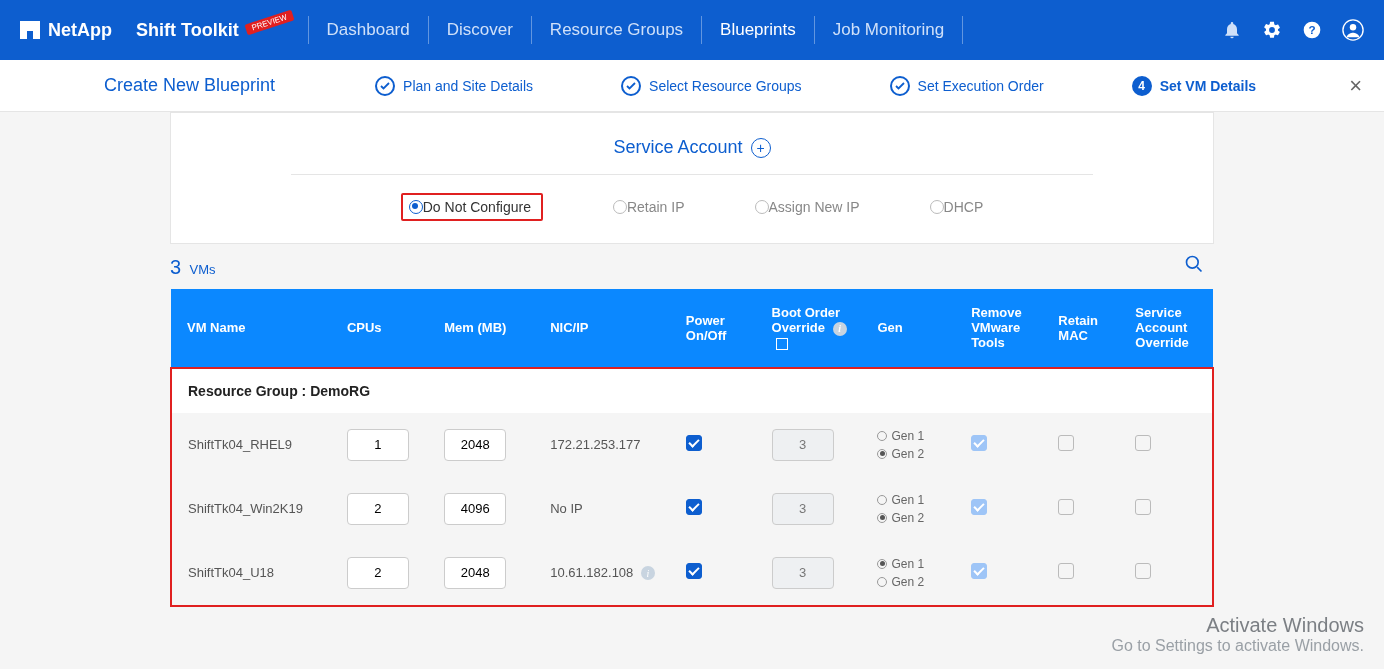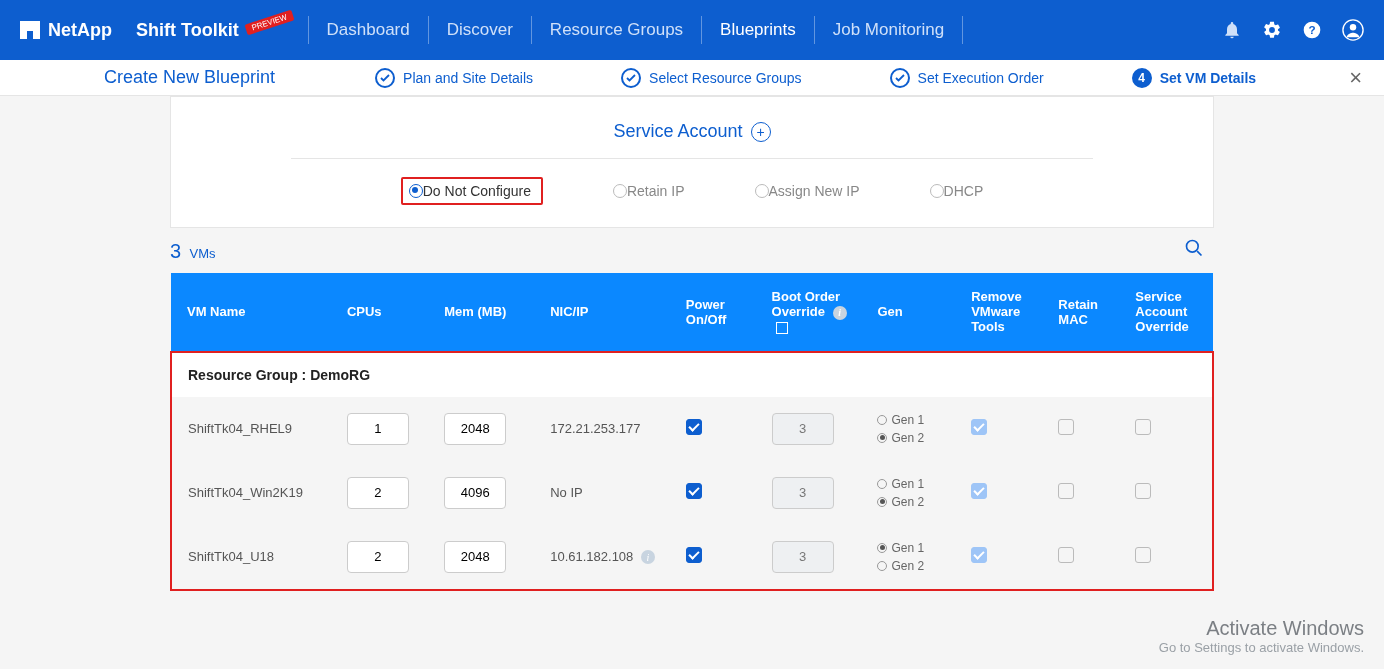--- a/index.html
+++ b/index.html
@@ -12,21 +12,21 @@
   .topnav .toolkit { font-weight: 600; font-size: 18px; margin-right: 6px; position: relative; }
   .preview-tag { display:inline-block; background:#e02020; color:#fff; font-size:8px; padding:1px 6px; transform: rotate(-18deg); border-radius:2px; position: relative; top:-8px; }
   .topnav .divider { width:1px; height:28px; background:rgba(255,255,255,.35); margin:0 14px; }
   .topnav .navlink { color:#cfe0f9; font-size:17px; padding:0 4px; cursor:pointer; }
   .topnav .navlink.active { color:#fff; font-weight:500; }
   .topnav .spacer { flex:1; }
   .topnav .icons { display:flex; gap:20px; align-items:center; }
   .topnav .icons svg { cursor:pointer; }
 
   
-  .stepbar { background:#fff; height:36px; border-bottom:1px solid #e5e5e5; display:flex; align-items:center; padding:0 24px; position:relative; }
+  .stepbar { background:#fff; height:52px; border-bottom:1px solid #e5e5e5; display:flex; align-items:center; padding:0 24px; position:relative; }
   .stepbar .title { color:#0d5ecf; font-size:18px; font-weight:500; margin-right:60px; padding-left:80px; }
   .stepbar .steps { display:flex; gap:48px; align-items:center; }
   .step { display:flex; align-items:center; gap:8px; font-size:14px; color:#0d5ecf;padding-left:40px; }
   .step .circle { width:20px; height:20px; border:2px solid #0d5ecf; border-radius:50%; display:flex; align-items:center; justify-content:center; }
   .step .circle svg { display:block; }
   .step.active .circle { background:#0d5ecf; border-color:#0d5ecf; color:#fff; font-size:12px; font-weight:600; }
   .step.active { font-weight:600; }
   .stepbar .close { position:absolute; right:22px; font-size:22px; color:#666; cursor:pointer; }
 
   
@@ -73,21 +73,21 @@
   .gen .rd.sel::after{content:'';position:absolute;top:1.5px;left:1.5px;width:5px;height:5px;background:#555;border-radius:50%;}
   .info-i { display:inline-flex;width:14px;height:14px;border-radius:50%;background:#c8d4e0;color:#fff;font-size:10px;align-items:center;justify-content:center;margin-left:4px;font-style:italic;font-family:serif; }
   .hd-ck { width:12px;height:12px;border:1.5px solid #fff;display:inline-block;vertical-align:middle;margin-left:4px; }
 
   
   .footer-btns { display:flex;justify-content:center;gap:20px;padding:14px 0 20px;align-items:center; }
 
   
   .watermark { position:absolute; right:20px; bottom:14px; text-align:right; color:#9aa0a6; }
   .watermark .t { font-size:20px; color:#7b7f84;}
-  .watermark .s { font-size:13px; }
+  .watermark .s { font-size:16px; }
 
   .col-name{width:170px}.col-cpu{width:100px}.col-mem{width:110px}.col-nic{width:140px}.col-pw{width:90px}.col-bo{width:110px}.col-gen{width:100px}.col-rm{width:90px}.col-mac{width:80px}.col-sa{width:90px}
 </style>
 </head>
 <body>
 
 <div class="topnav">
   <div class="brand">
     <svg width="20" height="18" viewBox="0 0 20 18">
         <path fill="#fff" d="M0 0h7v18H0zM13 0h7v18h-7zM7 0h6v10H7z"></path>

